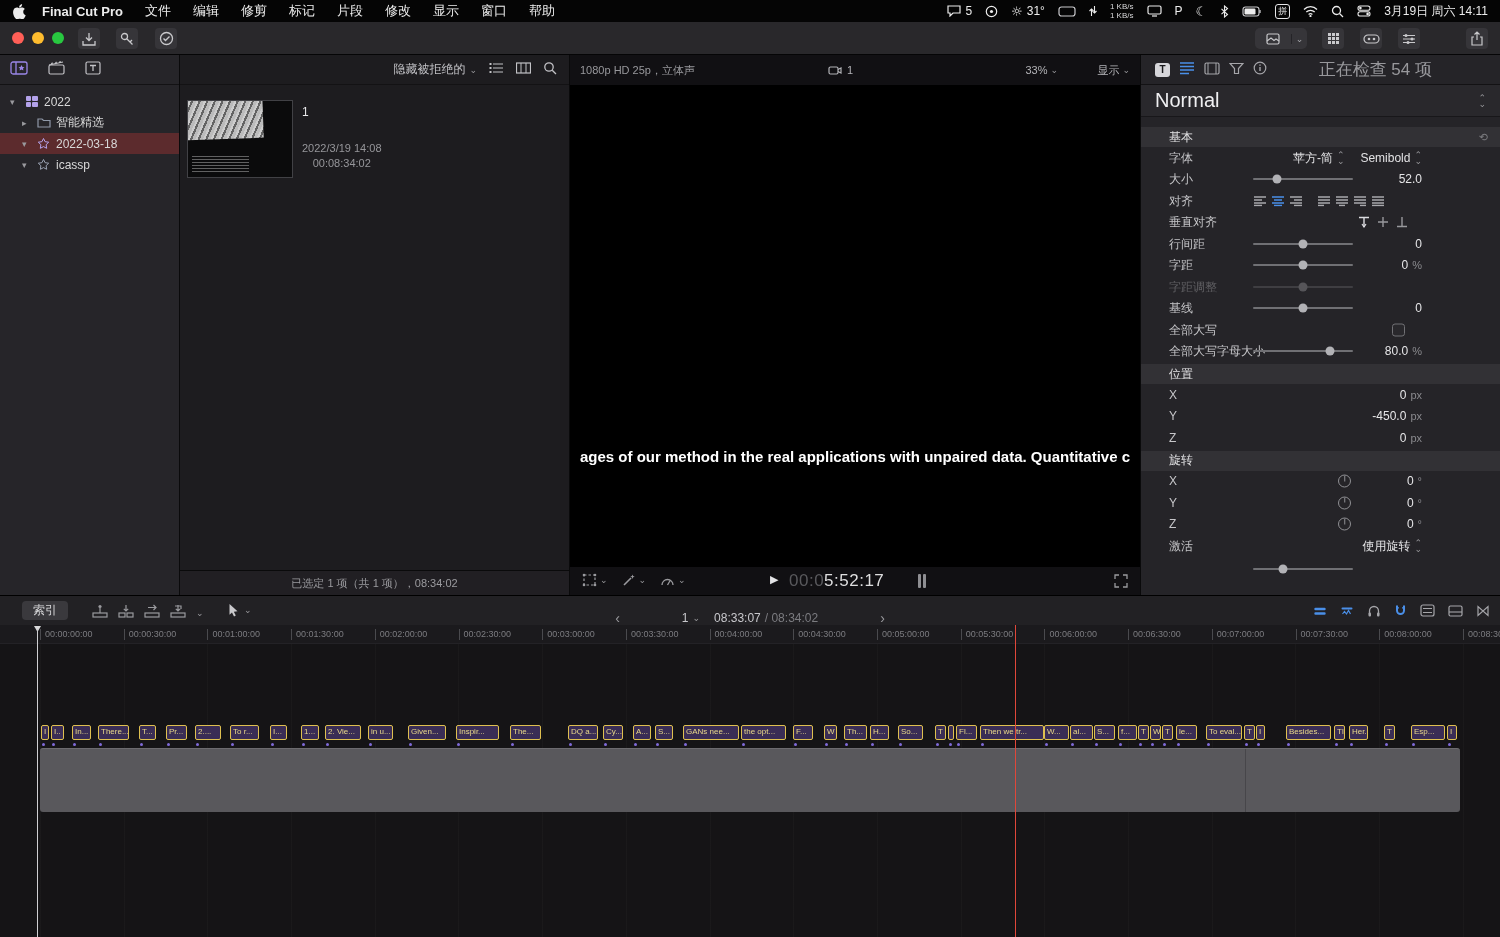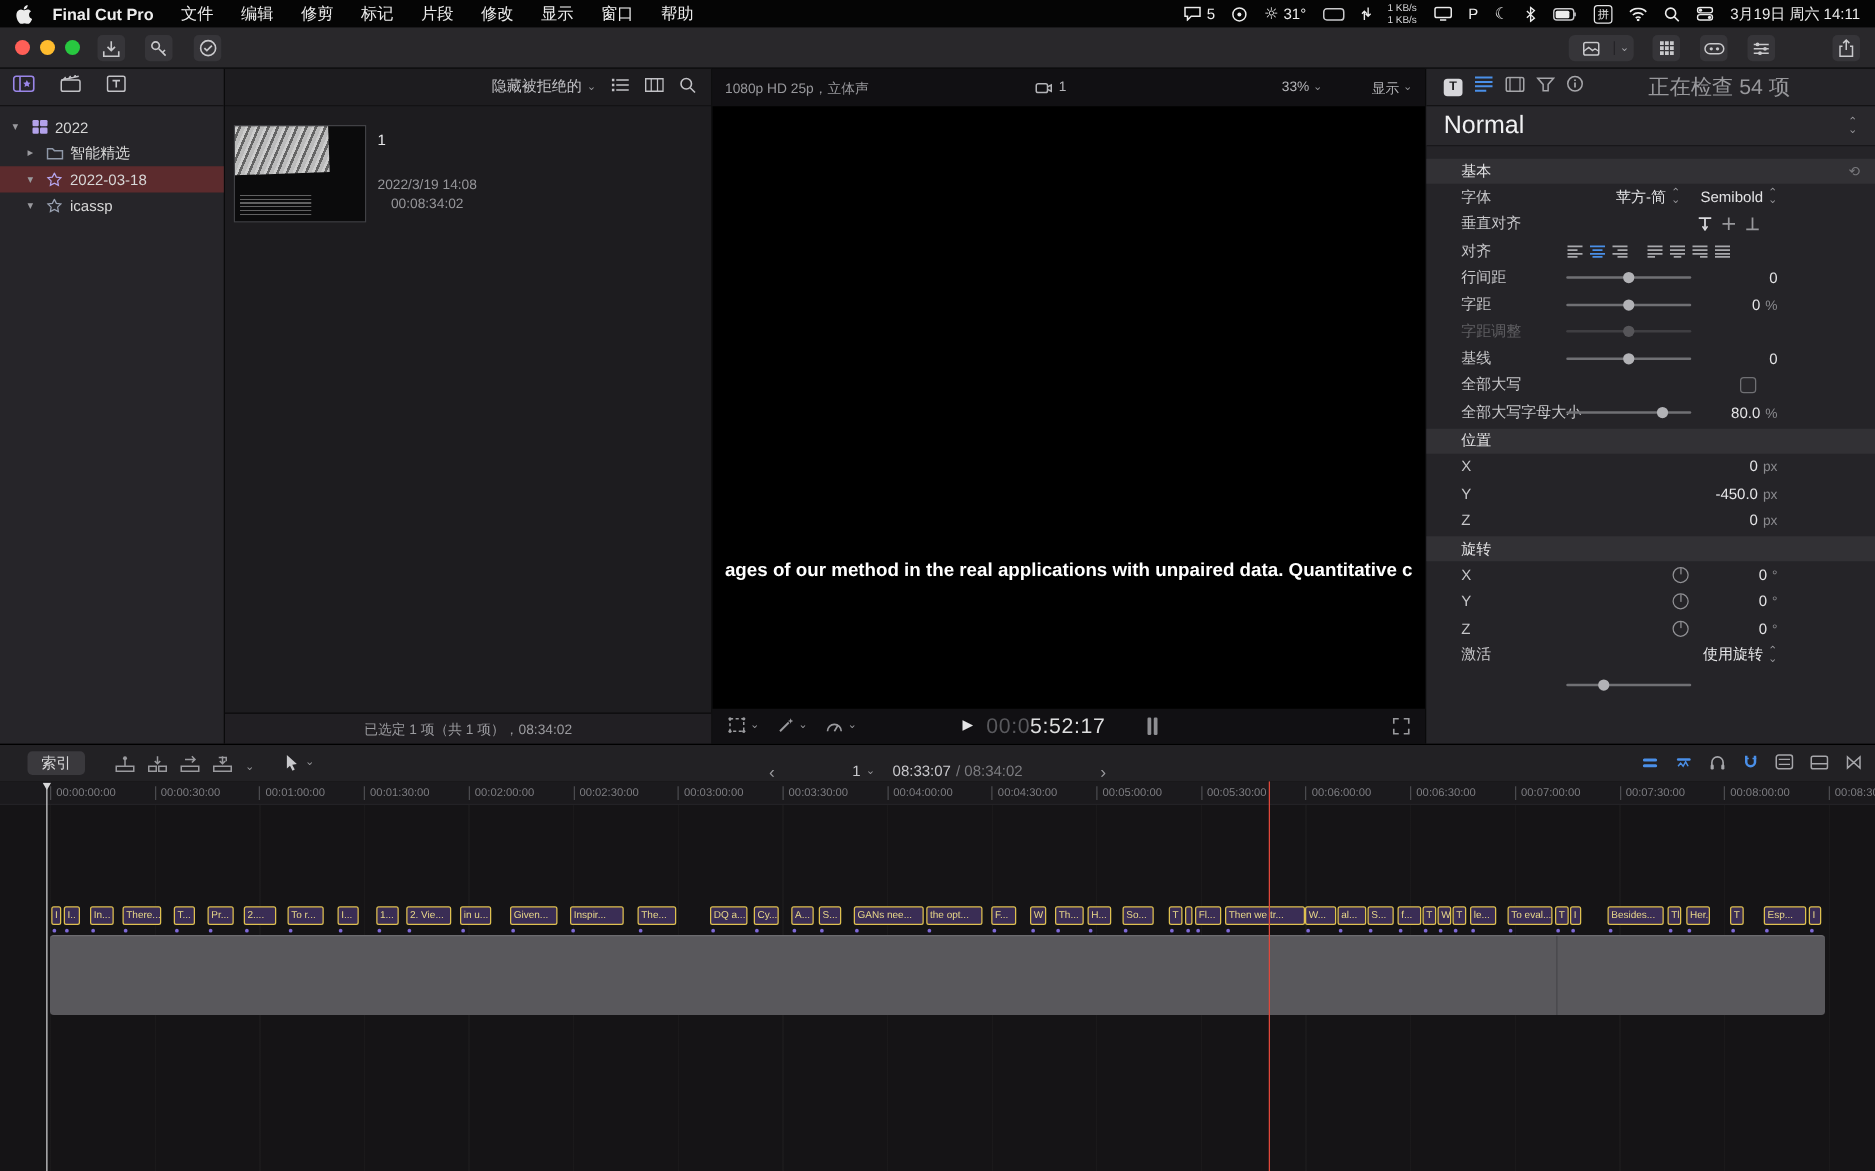--- a/index.html
+++ b/index.html
@@ -96,21 +96,21 @@
   .stepper { display:inline-flex; flex-direction:column; align-items:center; line-height:6px; font-size:9px; color:#98989c; font-family:"DejaVu Sans",sans-serif; }
   .chev { font-size:9px; color:#98989c; font-family:"DejaVu Sans",sans-serif; }
   .align-group { position:absolute; left:112px; top:50%; transform:translateY(-50%); display:flex; gap:4px; align-items:center; }
   .ali, .vali { display:flex; align-items:center; justify-content:center; }
   .gap-l { margin-left:10px; }
   .valign-group { position:absolute; right:92px; top:50%; transform:translateY(-50%); display:flex; gap:7px; }
   .dd-pair { position:absolute; right:78px; top:50%; transform:translateY(-50%); display:flex; gap:16px; align-items:center; }
   .dd { display:flex; align-items:center; gap:4px; color:#e2e2e4; }
 
   
-  .tl-toolbar { position:absolute; top:595px; left:0; right:0; height:45px; background:#222124; border-top:1px solid #000; border-bottom:3px solid #bef264; }
+  .tl-toolbar { position:absolute; top:595px; left:0; right:0; height:45px; background:#222124; border-top:1px solid #000; border-bottom:1px solid #bef264; }
   .index-btn { position:absolute; left:22px; top:5px; height:19px; padding:0 11px; background:#3a393d; border-radius:4px; font-size:12px; color:#d6d6d8; display:flex; align-items:center; }
   .edit-tools { position:absolute; left:92px; top:8px; display:flex; gap:9px; align-items:center; }
   .sel-tool { position:absolute; left:228px; top:7px; display:flex; gap:5px; align-items:center; }
   .tl-center { position:absolute; left:0; right:0; top:0; height:100%; display:flex; align-items:center; justify-content:center; font-size:12px; color:#9a9a9e; }
   .tl-prev { margin-right:62px; font-size:14px; } .tl-next { margin-left:62px; font-size:14px; }
   .pos-field { display:flex; align-items:center; gap:4px; margin-right:14px; color:#c8c8cc; }
   .tc-cur { color:#c8c8cc; } .tc-tot { color:#7c7c80; margin-left:4px; }
   .tl-right { position:absolute; right:10px; top:7px; display:flex; gap:13px; align-items:center; }
 
   
@@ -511,20 +511,84 @@
         <span class="dd">
             <span>Semibold</span>
             <span class="stepper">
               <span>⌃</span>
               <span>⌄</span>
             </span>
           </span>
       </span>
     </div>
 
+    <div class="irow">
+      <span class="ilabel">大小</span>
+      <div class="slider">
+          <div class="knob" style="left:24%"></div>
+        </div>
+      <span class="ival">
+          <span class="num">52.0</span>
+        </span>
+    </div>
+
+    <div class="irow">
+      <span class="ilabel">对齐</span>
+      <span class="align-group">
+        <span class="ali">
+            <svg width="14" height="11" viewBox="0 0 14 11">
+              <g stroke="#a8a8ac" stroke-width="1.4">
+                <path d="M1,1.5 h12 M1,4.5 h8 M1,7.5 h12 M1,10 h8"></path>
+              </g>
+            </svg>
+          </span>
+        <span class="ali">
+            <svg width="14" height="11" viewBox="0 0 14 11">
+              <g stroke="#4a8fe8" stroke-width="1.4">
+                <path d="M1,1.5 h12 M3,4.5 h8 M1,7.5 h12 M3,10 h8"></path>
+              </g>
+            </svg>
+          </span>
+        <span class="ali">
+            <svg width="14" height="11" viewBox="0 0 14 11">
+              <g stroke="#a8a8ac" stroke-width="1.4">
+                <path d="M1,1.5 h12 M5,4.5 h8 M1,7.5 h12 M5,10 h8"></path>
+              </g>
+            </svg>
+          </span>
+        <span class="ali gap-l">
+            <svg width="14" height="11" viewBox="0 0 14 11">
+              <g stroke="#a8a8ac" stroke-width="1.4">
+                <path d="M1,1.5 h12 M1,4.5 h12 M1,7.5 h12 M1,10 h6"></path>
+              </g>
+            </svg>
+          </span>
+        <span class="ali">
+            <svg width="14" height="11" viewBox="0 0 14 11">
+              <g stroke="#a8a8ac" stroke-width="1.4">
+                <path d="M1,1.5 h12 M1,4.5 h12 M1,7.5 h12 M4,10 h6"></path>
+              </g>
+            </svg>
+          </span>
+        <span class="ali">
+            <svg width="14" height="11" viewBox="0 0 14 11">
+              <g stroke="#a8a8ac" stroke-width="1.4">
+                <path d="M1,1.5 h12 M1,4.5 h12 M1,7.5 h12 M7,10 h6"></path>
+              </g>
+            </svg>
+          </span>
+        <span class="ali">
+            <svg width="14" height="11" viewBox="0 0 14 11">
+              <g stroke="#a8a8ac" stroke-width="1.4">
+                <path d="M1,1.5 h12 M1,4.5 h12 M1,7.5 h12 M1,10 h12"></path>
+              </g>
+            </svg>
+          </span>
+      </span>
+    </div>
 
     <div class="irow">
       <span class="ilabel">垂直对齐</span>
       <span class="valign-group">
         <span class="vali">
             <svg width="12" height="12" viewBox="0 0 12 12">
               <g stroke="#dcdce0" stroke-width="1.4">
                 <path d="M1,1.5 h10 M6,1.5 v9.5"></path>
               </g>
               <path d="M4,8 L6,11 L8,8" fill="none" stroke="#dcdce0" stroke-width="1.2"></path>
@@ -534,75 +598,20 @@
             <svg width="12" height="12" viewBox="0 0 12 12">
               <g stroke="#98989c" stroke-width="1.4">
                 <path d="M1,6 h10 M6,1 v10"></path>
               </g>
             </svg>
           </span>
         <span class="vali">
             <svg width="12" height="12" viewBox="0 0 12 12">
               <g stroke="#98989c" stroke-width="1.4">
                 <path d="M1,10.5 h10 M6,1 v9.5"></path>
-              </g>
-            </svg>
-          </span>
-      </span>
-    </div>
-
-    <div class="irow">
-      <span class="ilabel">对齐</span>
-      <span class="align-group">
-        <span class="ali">
-            <svg width="14" height="11" viewBox="0 0 14 11">
-              <g stroke="#a8a8ac" stroke-width="1.4">
-                <path d="M1,1.5 h12 M1,4.5 h8 M1,7.5 h12 M1,10 h8"></path>
-              </g>
-            </svg>
-          </span>
-        <span class="ali">
-            <svg width="14" height="11" viewBox="0 0 14 11">
-              <g stroke="#4a8fe8" stroke-width="1.4">
-                <path d="M1,1.5 h12 M3,4.5 h8 M1,7.5 h12 M3,10 h8"></path>
-              </g>
-            </svg>
-          </span>
-        <span class="ali">
-            <svg width="14" height="11" viewBox="0 0 14 11">
-              <g stroke="#a8a8ac" stroke-width="1.4">
-                <path d="M1,1.5 h12 M5,4.5 h8 M1,7.5 h12 M5,10 h8"></path>
-              </g>
-            </svg>
-          </span>
-        <span class="ali gap-l">
-            <svg width="14" height="11" viewBox="0 0 14 11">
-              <g stroke="#a8a8ac" stroke-width="1.4">
-                <path d="M1,1.5 h12 M1,4.5 h12 M1,7.5 h12 M1,10 h6"></path>
-              </g>
-            </svg>
-          </span>
-        <span class="ali">
-            <svg width="14" height="11" viewBox="0 0 14 11">
-              <g stroke="#a8a8ac" stroke-width="1.4">
-                <path d="M1,1.5 h12 M1,4.5 h12 M1,7.5 h12 M4,10 h6"></path>
-              </g>
-            </svg>
-          </span>
-        <span class="ali">
-            <svg width="14" height="11" viewBox="0 0 14 11">
-              <g stroke="#a8a8ac" stroke-width="1.4">
-                <path d="M1,1.5 h12 M1,4.5 h12 M1,7.5 h12 M7,10 h6"></path>
-              </g>
-            </svg>
-          </span>
-        <span class="ali">
-            <svg width="14" height="11" viewBox="0 0 14 11">
-              <g stroke="#a8a8ac" stroke-width="1.4">
-                <path d="M1,1.5 h12 M1,4.5 h12 M1,7.5 h12 M1,10 h12"></path>
               </g>
             </svg>
           </span>
       </span>
     </div>
 
     <div class="irow">
       <span class="ilabel">行间距</span>
       <div class="slider">
           <div class="knob" style="left:50%"></div>

